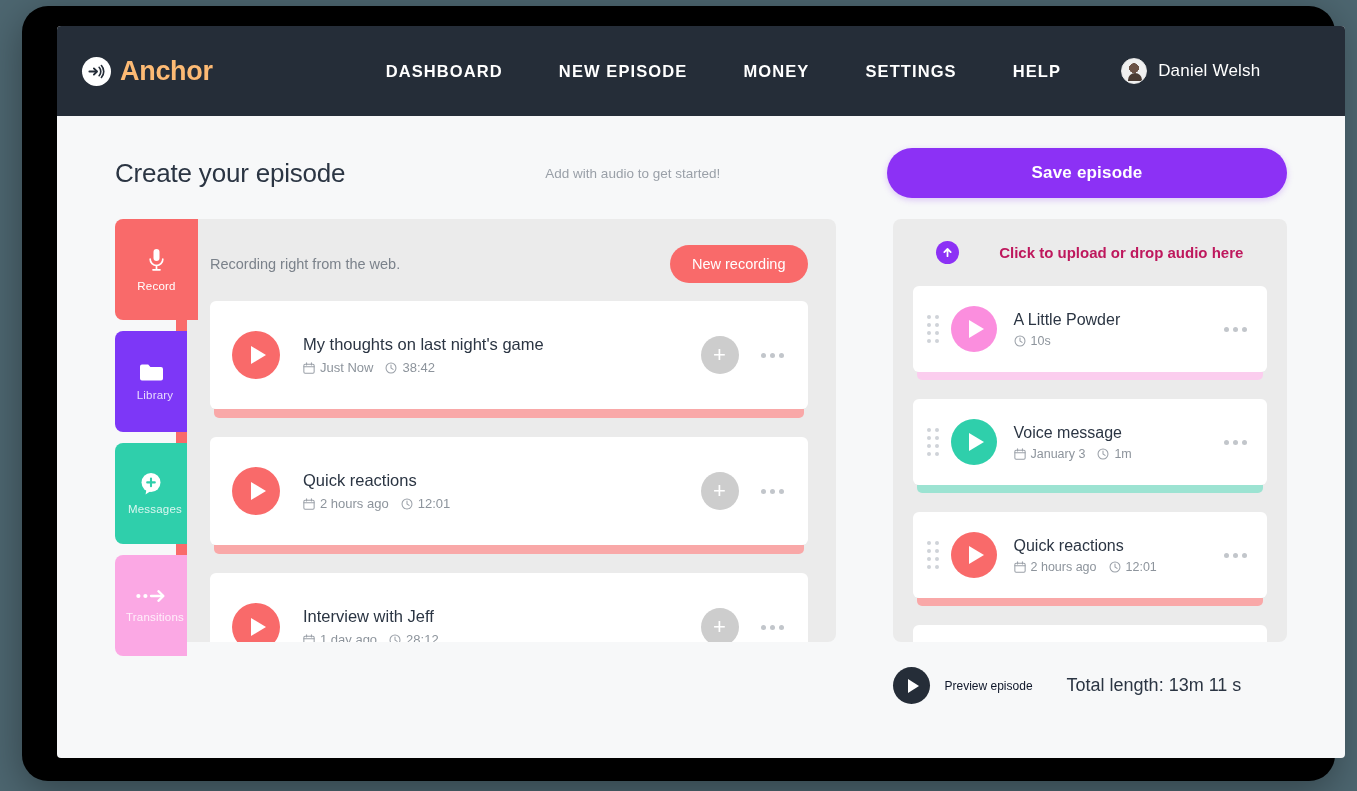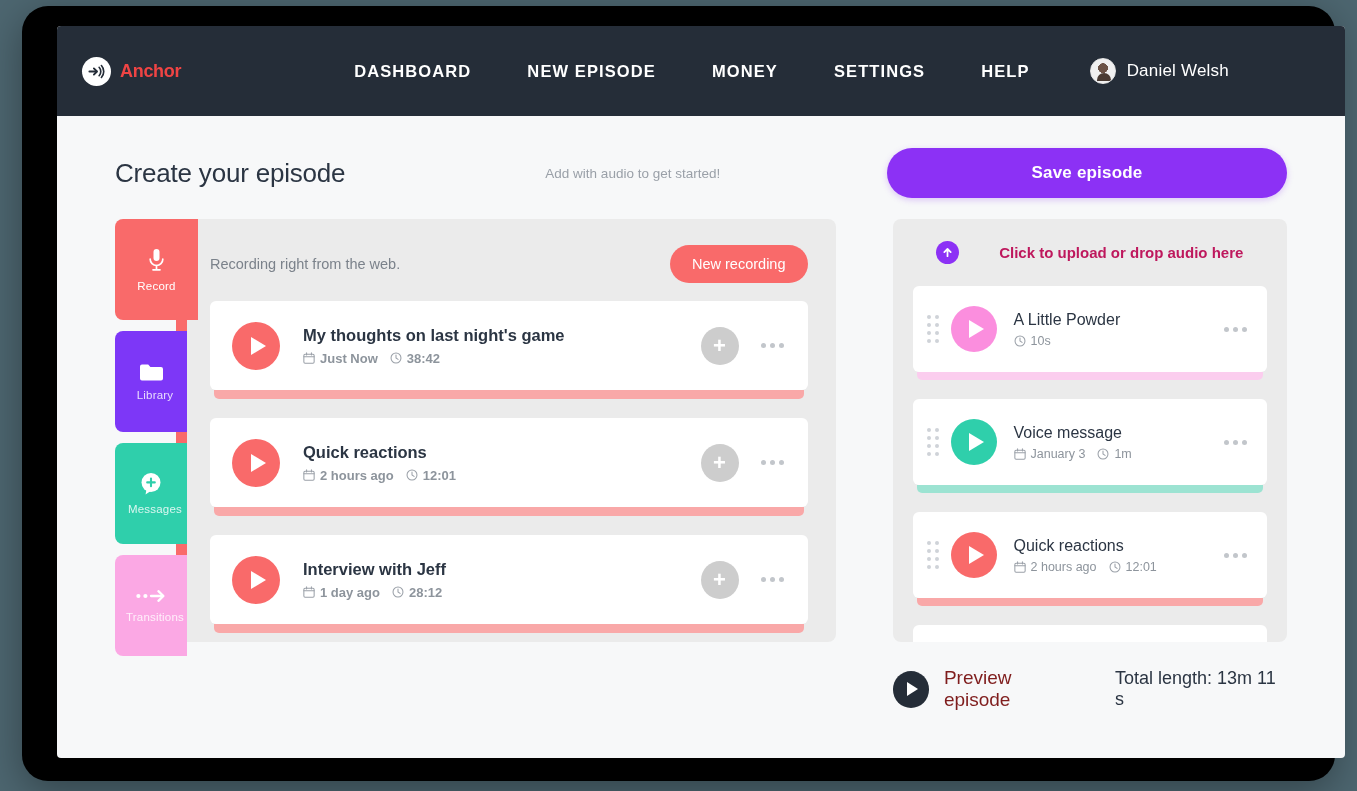--- a/index.html
+++ b/index.html
@@ -34,21 +34,21 @@
     align-items: center;
     padding: 0 27px 0 25px;
   }
   .brand { display: flex; align-items: center; gap: 9px; }
   .brand-mark {
     width: 29px; height: 29px; border-radius: 50%;
     background: #ffffff;
     display: flex; align-items: center; justify-content: center;
   }
   .brand-name {
-    color: #ef4444; font-size: 18px; font-weight: bold;
+    color: #fdba74; font-size: 27px; font-weight: bold;
     letter-spacing: -0.3px;
   }
   .nav-links {
     display: flex; align-items: center;
     margin-left: 145px; gap: 0;
   }
   .nav-link {
     color: #ffffff;
     font-size: 16.5px;
     font-weight: bold;
@@ -161,24 +161,24 @@
     cursor: pointer;
   }
   .rec-card {
     position: relative;
     margin-bottom: 19px;
     padding-left: 6px;
   }
   .rec-card-inner {
     background: #ffffff;
     border-radius: 6px;
-    height: 89px;
+    height: 108px;
     display: flex; align-items: center;
     padding: 0 22px 0 22px;
-    position: relative; z-index: 2; font-weight: bold;
+    position: relative; z-index: 2;
   }
   .rec-bar {
     height: 9px;
     border-radius: 0 0 5px 5px;
     margin: 0 4px;
     background: #f9a8a8;
   }
   .play-btn {
     width: 48px; height: 48px; border-radius: 50%;
     display: flex; align-items: center; justify-content: center;
@@ -289,21 +289,21 @@
     background: #252d38;
     display: flex; align-items: center; justify-content: center;
   }
   .preview-tri {
     width: 0; height: 0;
     border-left: 11px solid #ffffff;
     border-top: 7px solid transparent;
     border-bottom: 7px solid transparent;
     margin-left: 4px;
   }
-  .preview-label { font-size: 19px; color: #7f1d1d; }
+  .preview-label { font-size: 12px; color: #0f172a; }
   .total-length {
     margin-left: 34px;
     font-size: 18px; color: #2b3543;
   }
   .cal-ico, .clk-ico { display: inline-flex; }
 </style>
 </head>
 <body>
 
 <div class="device-frame">

